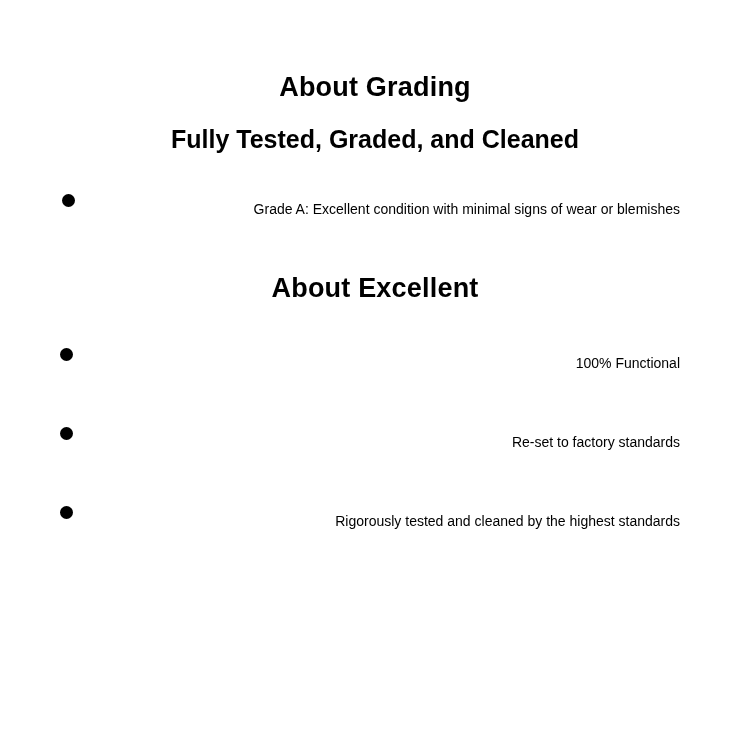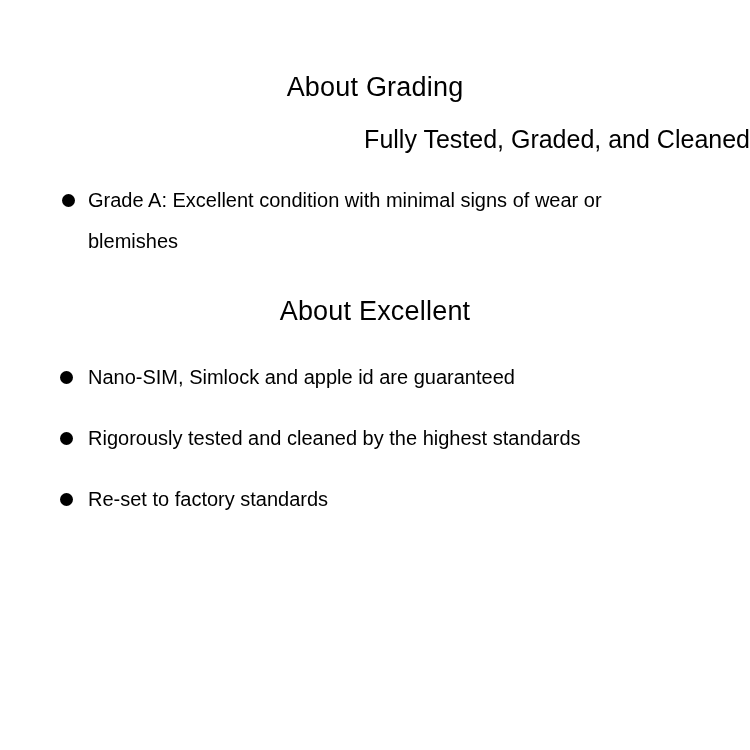--- a/index.html
+++ b/index.html
@@ -15,42 +15,43 @@
     overflow: hidden;
   }
   .page {
     width: 750px;
     height: 750px;
     position: relative;
     box-sizing: border-box;
   }
   .section-title {
     text-align: center;
-    font-weight: normal;
+    font-weight: bold;
     font-size: 27px;
     letter-spacing: 0.2px;
   }
   #grading-title {
     padding-top: 54px;
   }
   .subtitle {
-    text-align: right;
+    text-align: center;
     font-size: 25px;
-    font-weight: normal;
+    font-weight: bold;
     margin-top: 22px;
   }
   .bullet-list {
     list-style: none;
     margin: 0;
     padding: 0;
   }
   .bullet-item {
     position: relative;
-    font-size: 20px;
-    line-height: 41px;
+    font-size: 14px;
+    line-height: 59px;
+    text-align: right;
   }
   .bullet-item .dot {
     position: absolute;
     left: 0;
     top: 14px;
     width: 13px;
     height: 13px;
     border-radius: 50%;
     background: #000000;
   }
@@ -102,25 +103,25 @@
       <span class="dot"></span>
       <span class="txt">Grade A: Excellent condition with minimal signs of wear or blemishes</span>
     </li>
   </ul>
 
   <h1 class="section-title" id="function-title">About Excellent</h1>
 
   <ul class="bullet-list" id="function-list">
     <li class="bullet-item">
       <span class="dot"></span>
-      <span class="txt">Nano-SIM, Simlock and apple id are guaranteed</span>
+      <span class="txt">100% Functional</span>
+    </li>
+    <li class="bullet-item">
+      <span class="dot"></span>
+      <span class="txt">Re-set to factory standards</span>
     </li>
     <li class="bullet-item">
       <span class="dot"></span>
       <span class="txt">Rigorously tested and cleaned by the highest standards</span>
-    </li>
-    <li class="bullet-item">
-      <span class="dot"></span>
-      <span class="txt">Re-set to factory standards</span>
     </li>
   </ul>
 
 </div>
 
 </body></html>

